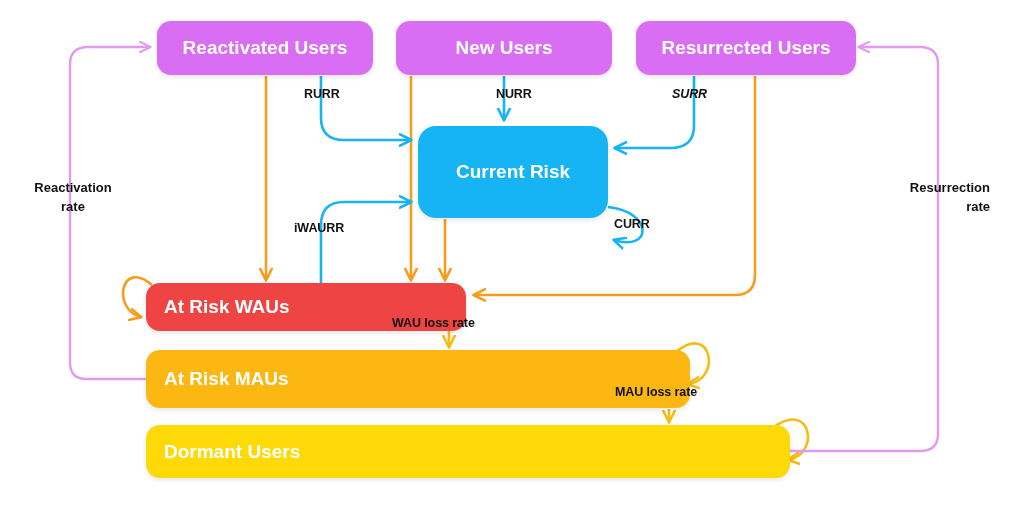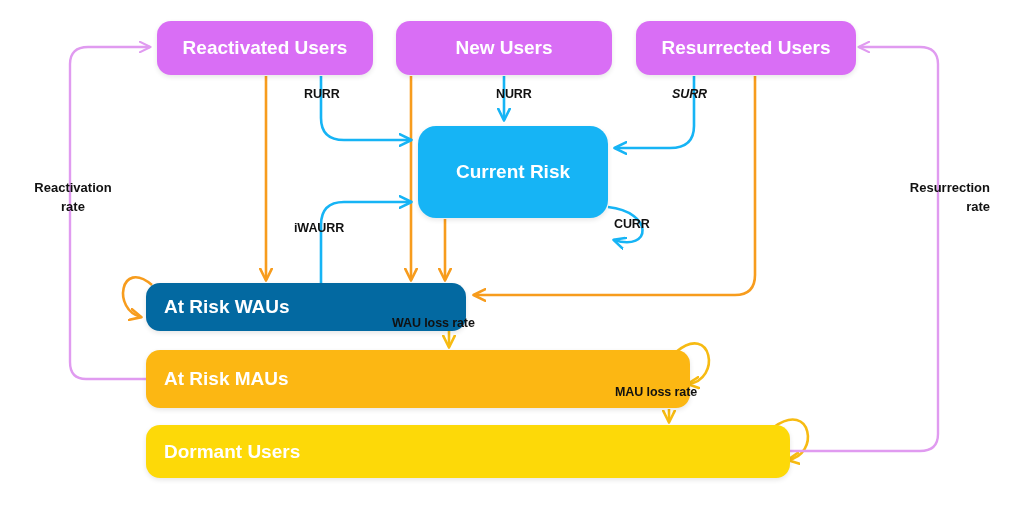--- a/index.html
+++ b/index.html
@@ -22,21 +22,21 @@
     box-shadow:0 2px 5px rgba(0,0,0,0.10);
     font-weight:600;
   }
   .node .label{pointer-events:none;white-space:nowrap;}
 
   .node.centered{justify-content:center;}
   .node.left{justify-content:flex-start;padding-left:18px;}
 
   .n-reactivated,.n-new,.n-resurrected{background:#d96ef5;font-size:19px;}
   .n-current{background:#16b4f5;font-size:19px;border-radius:18px;}
-  .n-wau{background:#0369a1;font-size:19px;}
+  .n-wau{background:#ef4444;font-size:19px;}
   .n-mau{background:#fcb713;font-size:19px;}
   .n-dormant{background:#fdd908;font-size:19px;}
 
   .flowlabel{
     position:absolute;
     font-size:12.5px;
     font-weight:700;
     color:#111111;
     white-space:nowrap;
     letter-spacing:-0.1px;

